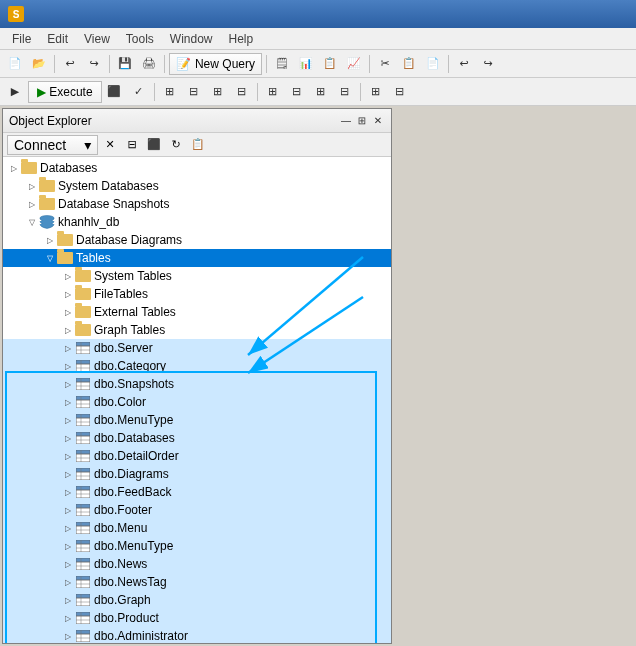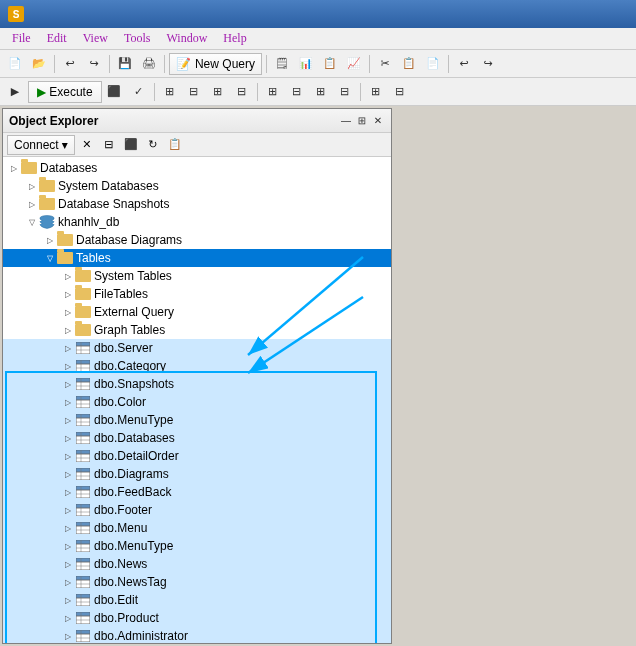--- a/index.html
+++ b/index.html
@@ -43,22 +43,21 @@
       height: 22px;
       display: flex;
       align-items: center;
       padding: 0 4px;
       border-bottom: 1px solid #ccc;
     }
     .menu-item {
       padding: 2px 8px;
       cursor: pointer;
       font-size: 12px;
-      color: #a21caf;
-      font-family: Liberation Serif, serif;
+      color: #404040;
     }
 
     
     .toolbar {
       background: #f0f0f0;
       height: 28px;
       display: flex;
       align-items: center;
       padding: 0 4px;
       border-bottom: 1px solid #ccc;
@@ -139,21 +138,21 @@
       background: linear-gradient(to bottom, #f5f5f5, #e8e8e8);
       height: 24px;
       display: flex;
       align-items: center;
       justify-content: space-between;
       padding: 0 6px;
       border-bottom: 1px solid #ccc;
     }
     .panel-title {
       font-size: 12px;
-      font-weight: bold;
+      font-weight: normal;
       color: #000;
     }
     .panel-controls {
       display: flex;
       gap: 2px;
     }
     .panel-ctrl-btn {
       width: 14px;
       height: 14px;
       font-size: 10px;
@@ -185,22 +184,22 @@
       font-size: 11px;
     }
     .connect-btn {
       display: flex;
       align-items: center;
       height: 20px;
       padding: 0 6px;
       border: 1px solid #bbb;
       background: linear-gradient(to bottom, #fdfdfd, #eee);
       cursor: pointer;
-      font-size: 12px;
-      gap: 3px;
+      font-size: 14px;
+      gap: 18px;
     }
 
     
     .tree-container {
       flex: 1;
       overflow-y: auto;
       overflow-x: hidden;
       padding: 2px 0;
     }
     .tree-item {
@@ -448,21 +447,21 @@
             <span class="tree-icon">
               <div class="icon-folder"></div>
             </span>
             <span class="tree-label">FileTables</span>
           </div>
           <div class="tree-item" style="padding-left: 58px;">
             <span class="tree-toggle" style="font-size: 8px; color: rgb(85, 85, 85);">▷</span>
             <span class="tree-icon">
               <div class="icon-folder"></div>
             </span>
-            <span class="tree-label">External Query</span>
+            <span class="tree-label">External Tables</span>
           </div>
           <div class="tree-item" style="padding-left: 58px;">
             <span class="tree-toggle" style="font-size: 8px; color: rgb(85, 85, 85);">▷</span>
             <span class="tree-icon">
               <div class="icon-folder"></div>
             </span>
             <span class="tree-label">Graph Tables</span>
           </div>
           <div class="tree-item highlighted" style="padding-left: 58px;">
             <span class="tree-toggle" style="font-size: 8px; color: rgb(85, 85, 85);">▷</span>
@@ -650,21 +649,21 @@
             <span class="tree-toggle" style="font-size: 8px; color: rgb(85, 85, 85);">▷</span>
             <span class="tree-icon">
               <svg width="14" height="12" viewBox="0 0 14 12">
       <rect x="0" y="0" width="14" height="12" fill="white" stroke="#777" stroke-width="1"></rect>
       <rect x="0" y="0" width="14" height="4" fill="#6090c0" stroke="#555" stroke-width="0.5"></rect>
       <line x1="0" y1="4" x2="14" y2="4" stroke="#777" stroke-width="0.5"></line>
       <line x1="0" y1="8" x2="14" y2="8" stroke="#777" stroke-width="0.5"></line>
       <line x1="5" y1="0" x2="5" y2="12" stroke="#777" stroke-width="0.5"></line>
     </svg>
             </span>
-            <span class="tree-label">dbo.Edit</span>
+            <span class="tree-label">dbo.Graph</span>
           </div>
           <div class="tree-item highlighted" style="padding-left: 58px;">
             <span class="tree-toggle" style="font-size: 8px; color: rgb(85, 85, 85);">▷</span>
             <span class="tree-icon">
               <svg width="14" height="12" viewBox="0 0 14 12">
       <rect x="0" y="0" width="14" height="12" fill="white" stroke="#777" stroke-width="1"></rect>
       <rect x="0" y="0" width="14" height="4" fill="#6090c0" stroke="#555" stroke-width="0.5"></rect>
       <line x1="0" y1="4" x2="14" y2="4" stroke="#777" stroke-width="0.5"></line>
       <line x1="0" y1="8" x2="14" y2="8" stroke="#777" stroke-width="0.5"></line>
       <line x1="5" y1="0" x2="5" y2="12" stroke="#777" stroke-width="0.5"></line>

